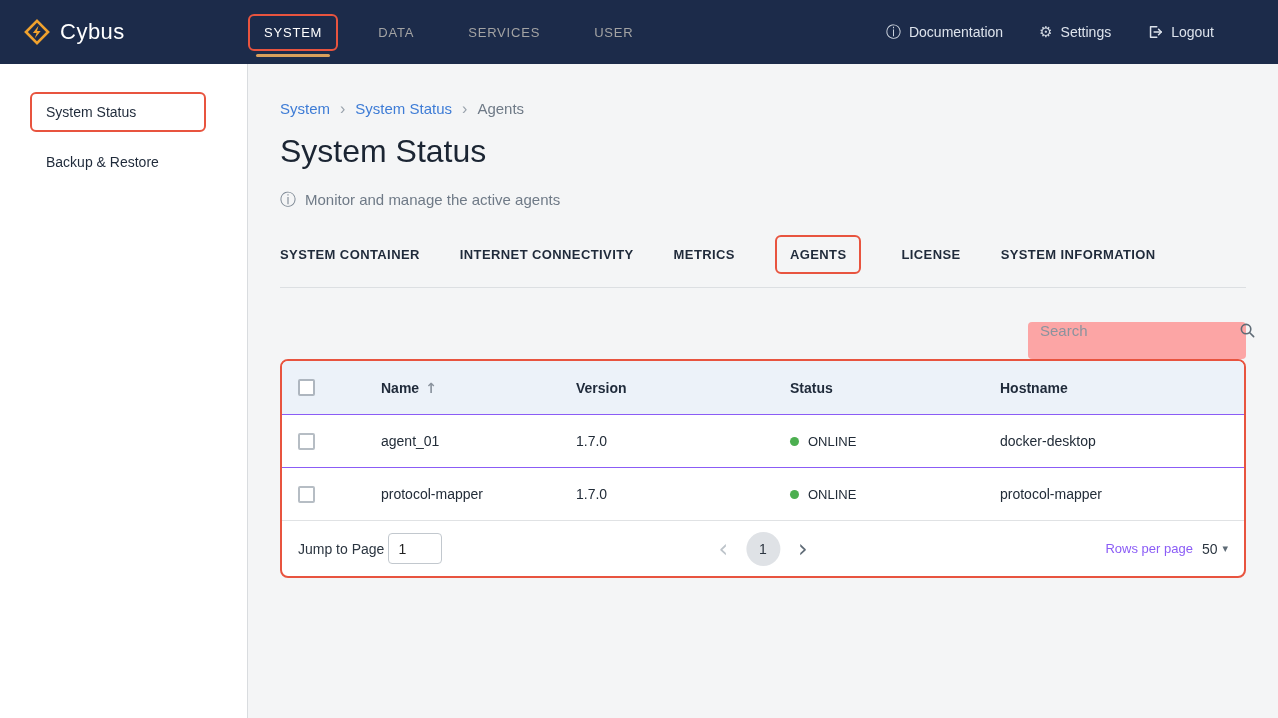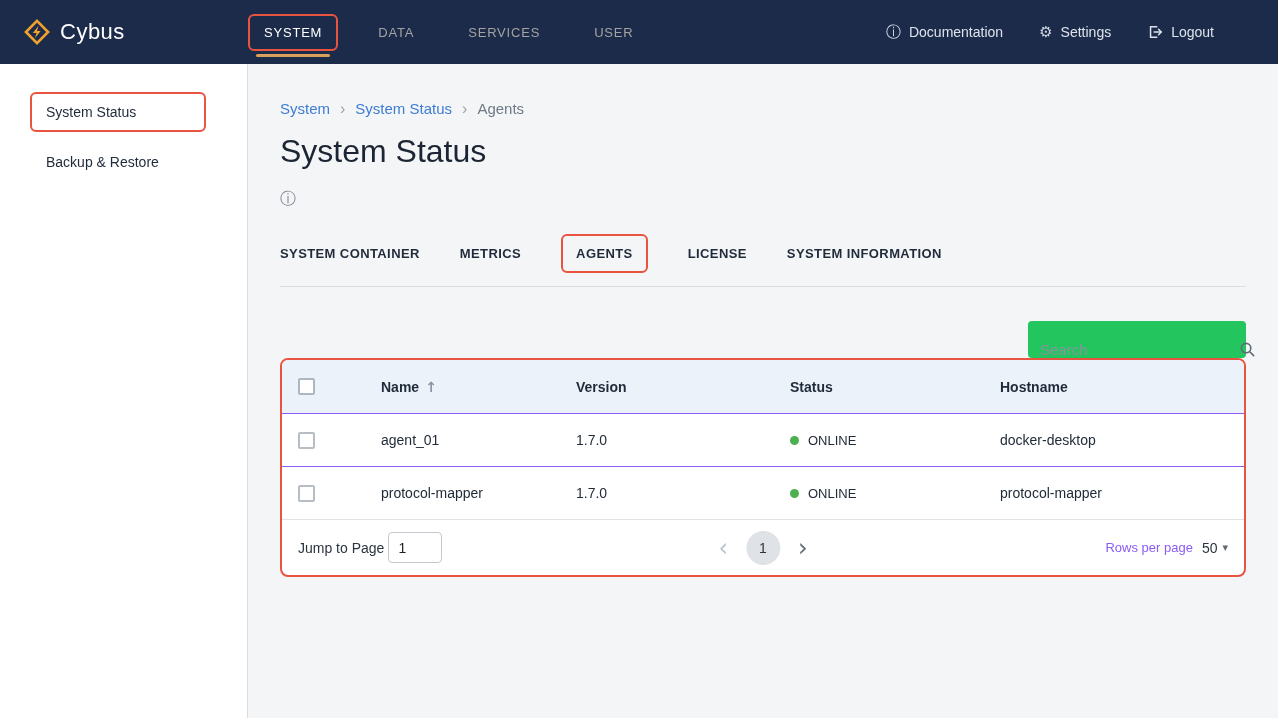--- a/index.html
+++ b/index.html
@@ -46,21 +46,21 @@
   .page-title{font-size:32px;font-weight:400;color:#1b2533;margin-top:16px;}
   .subtitle{display:flex;align-items:center;gap:9px;margin-top:21px;color:var(--text-gray);font-size:15px;}
   .subtitle .uicon{color:#7c8793;font-size:16px;}
 
   .tabs{display:flex;align-items:center;gap:40px;margin-top:26px;height:40px;}
   .tab{font-size:13px;font-weight:700;letter-spacing:.4px;color:var(--text-dark);cursor:pointer;padding:4px 0;}
   .tab.hl{border:2px solid var(--accent);border-radius:6px;padding:10px 13px;}
   .divider{height:1px;background:#dcdfe2;margin-top:13px;}
 
   .search-row{display:flex;justify-content:flex-end;margin-top:34px;}
-  .search-box{width:218px;height:37px;background:#22c55e;border-radius:4px;display:flex;align-items:flex-end;padding:0 12px;}
+  .search-box{width:218px;height:37px;background:#fca5a5;border-radius:4px;display:flex;align-items:flex-start;padding:0 12px;}
   .search-box input{flex:1;border:none;background:transparent;outline:none;font-size:15px;color:#333;font-family:"Liberation Sans",sans-serif;}
   .search-box input::placeholder{color:#8a939e;}
 
   
   .table-card{background:#fff;border:2px solid var(--accent);border-radius:8px;overflow:hidden;}
   .trow{display:grid;grid-template-columns:83px 195px 214px 210px 1fr;align-items:center;padding:0 16px;height:53px;}
   .thead{background:#ecf2f9;font-weight:700;font-size:14px;color:var(--text-dark);}
   .tbody-row{border-top:1px solid #8b5cf6;font-size:14px;color:#222c38;}
   .checkbox{width:17px;height:17px;border:2px solid #b6bdc4;border-radius:2px;display:inline-block;cursor:pointer;background:#fff;}
   .thead .checkbox{border-color:#aeb6bf;}
@@ -138,24 +138,26 @@
         <span class="crumb-sep">›</span>
         <span class="crumb-link">System Status</span>
         <span class="crumb-sep">›</span>
         <span class="crumb-current">Agents</span>
       </div>
 
       <h1 class="page-title">System Status</h1>
 
       <div class="subtitle">
         <span class="uicon">ⓘ</span>
+        <span>Monitor and manage the active agents</span>
       </div>
 
       <div class="tabs">
         <div class="tab">SYSTEM CONTAINER</div>
+        <div class="tab">INTERNET CONNECTIVITY</div>
         <div class="tab">METRICS</div>
         <div class="tab hl">AGENTS</div>
         <div class="tab">LICENSE</div>
         <div class="tab">SYSTEM INFORMATION</div>
       </div>
       <div class="divider"></div>
 
       <div class="search-row">
         <div class="search-box">
           <input type="text" placeholder="Search" style="">

